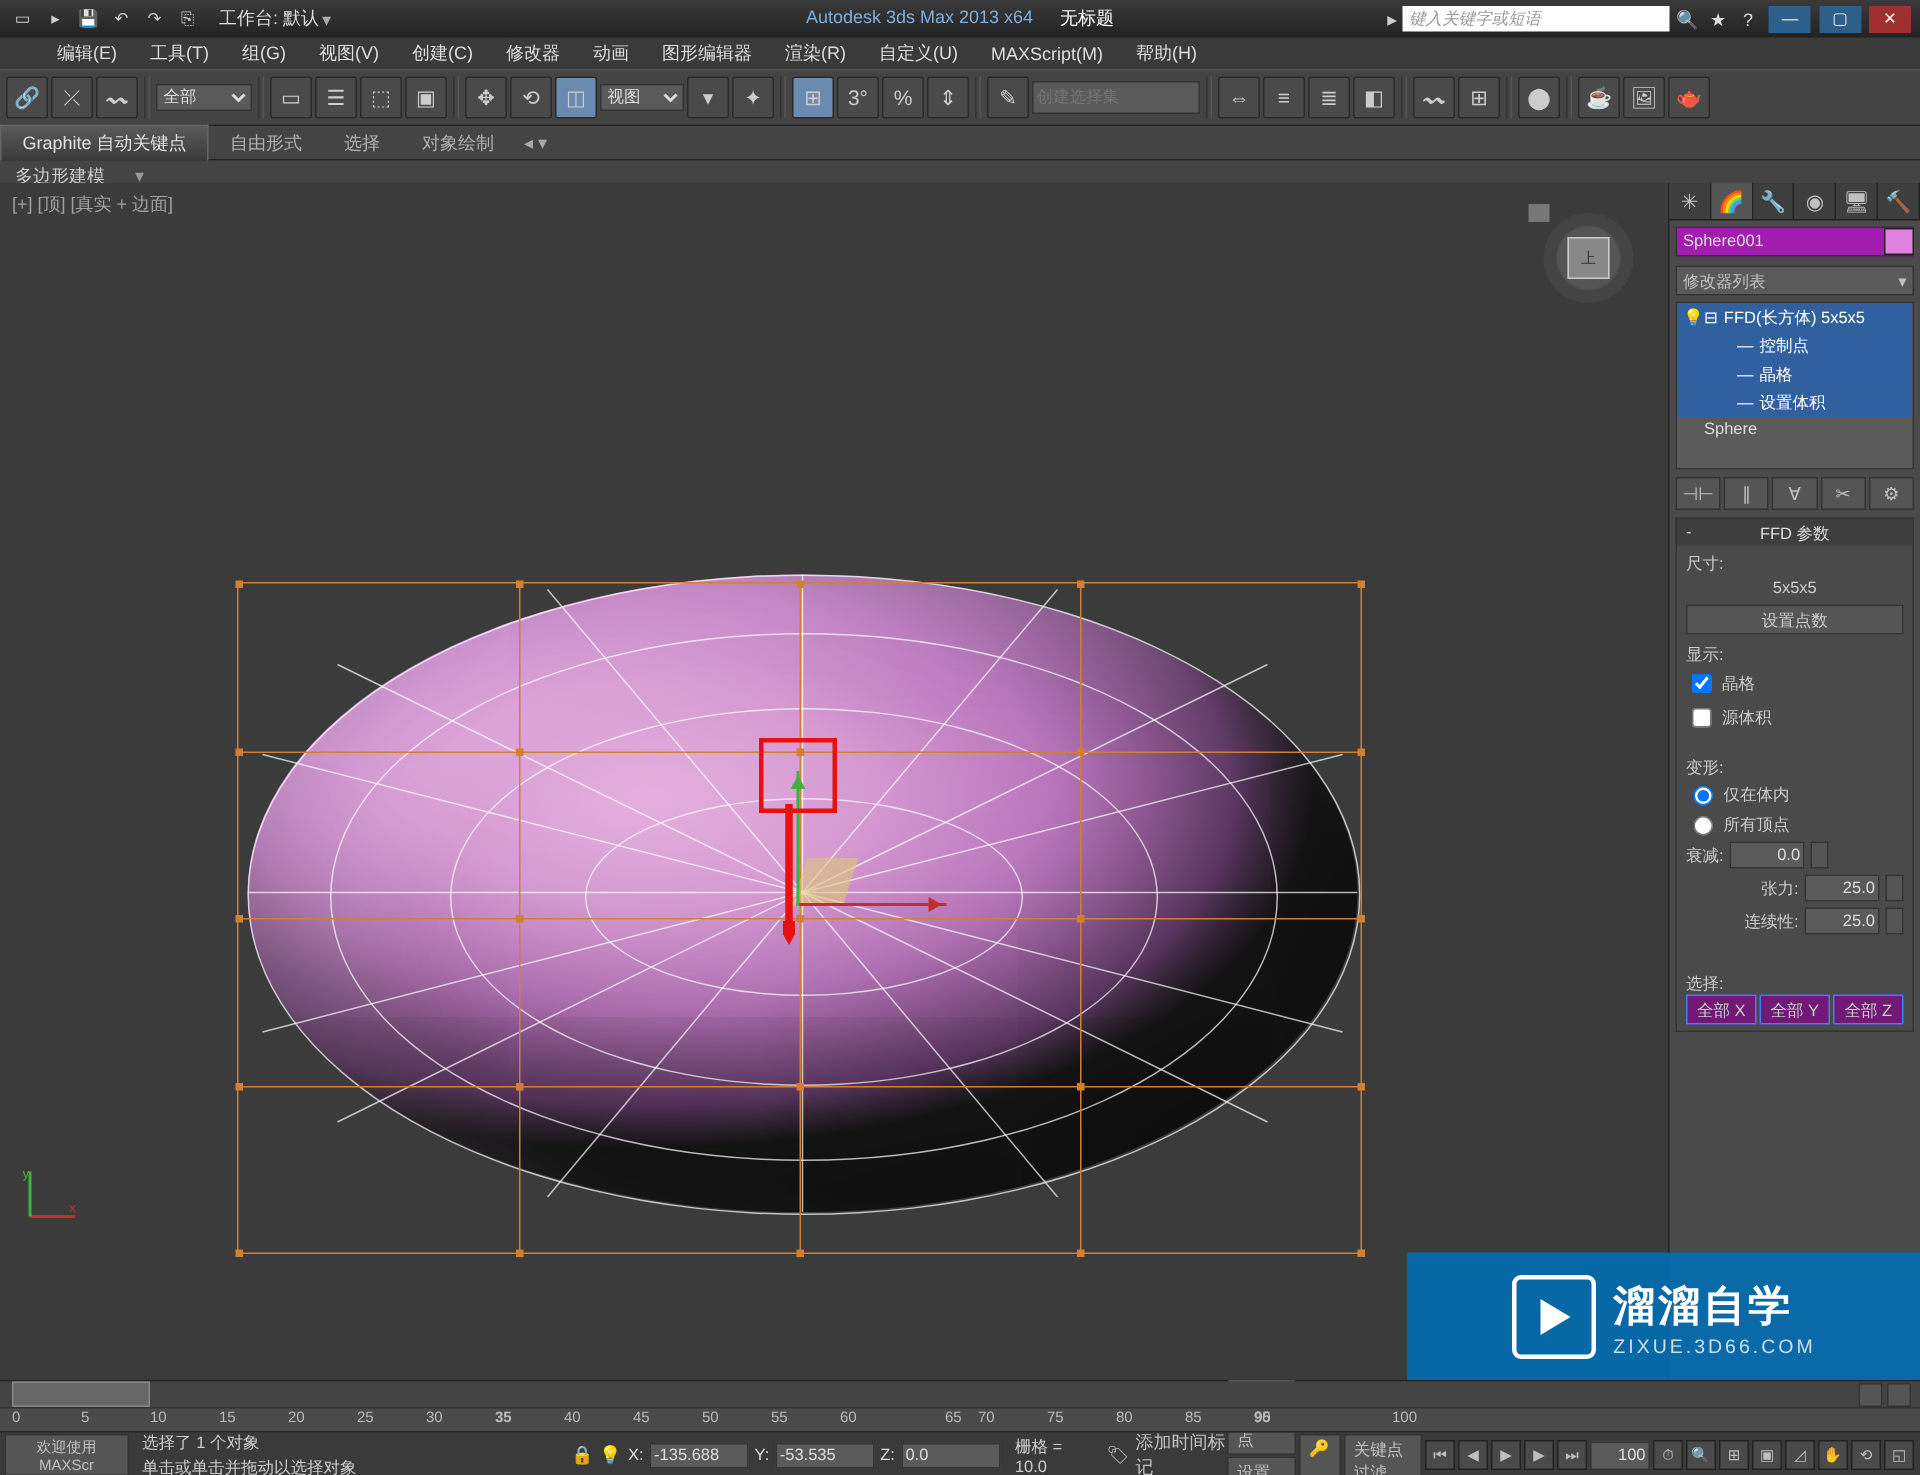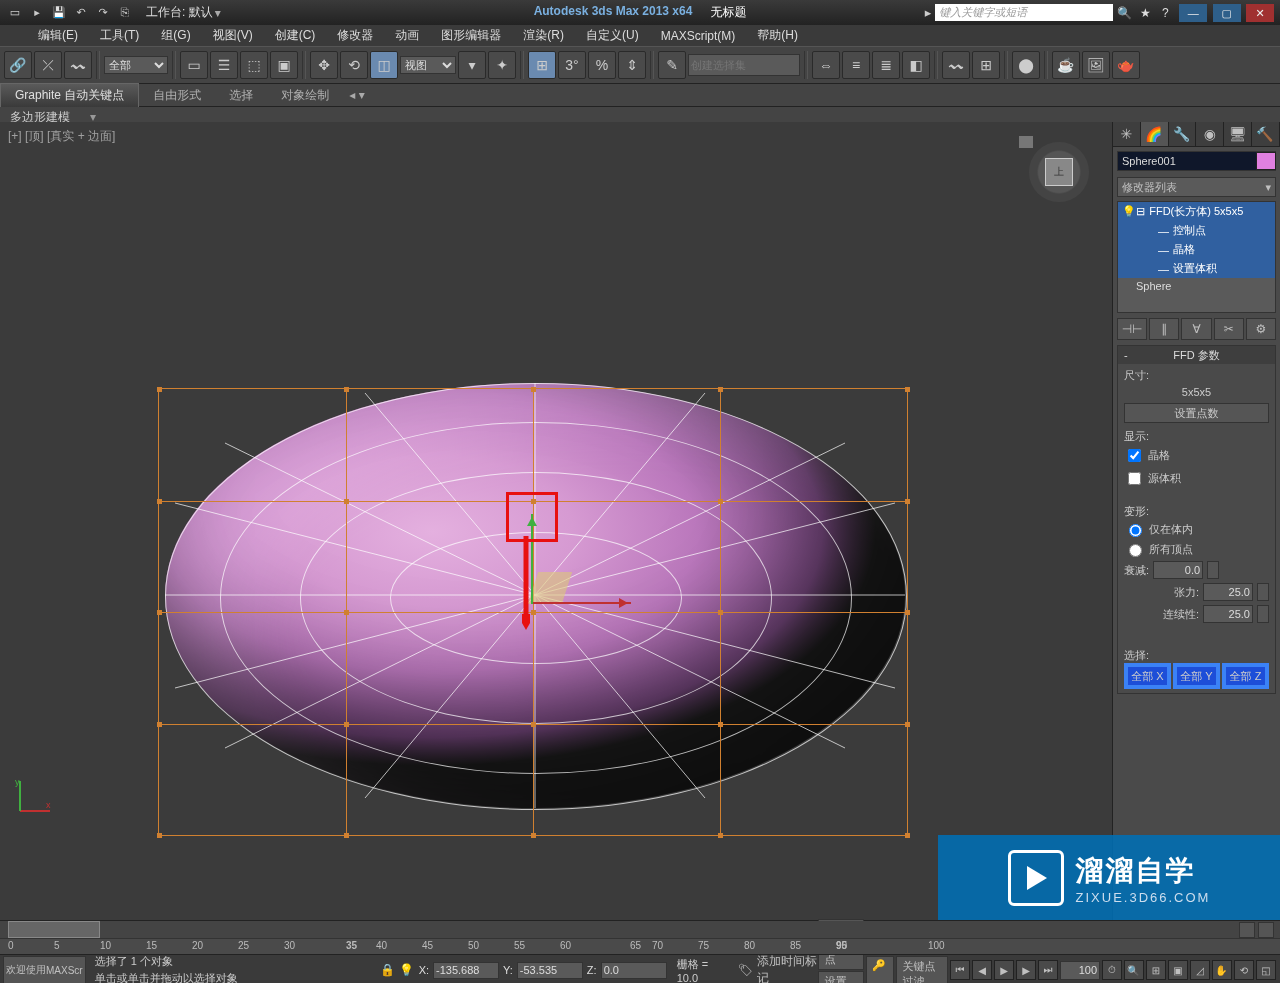--- a/index.html
+++ b/index.html
@@ -1,21 +1,21 @@
 <!DOCTYPE html>
 <html><head>
 <meta charset="utf-8">
 <style>
 html,body{margin:0;padding:0;width:1280px;height:983px;overflow:hidden;background:#333;font-family:"Microsoft YaHei",Tahoma,Arial,sans-serif;font-size:12px;color:#c0c0c0;user-select:none}
 .titlebar{height:25px;background:linear-gradient(#3a3a3a,#222);display:flex;align-items:center;color:#ddd;position:relative}
 .titlebar .qat{display:flex;gap:4px;padding:0 6px;align-items:center}
 .titlebar .qat .b{width:18px;height:18px;display:flex;align-items:center;justify-content:center;color:#ccc;font-size:11px}
 .titlebar .ws{margin-left:6px;color:#ddd}
 .titlebar .center{position:absolute;left:50%;transform:translateX(-50%);display:flex;gap:18px;color:#fff}
-.titlebar .center .prod{color:#7ab0e0;font-weight:bold}
+.titlebar .center .prod{color:#7ab0e0;font-weight:normal}
 .titlebar .right{margin-left:auto;display:flex;align-items:center;gap:4px;padding-right:6px}
 .titlebar .search{width:170px;height:17px;background:#fff;font-size:11px;color:#999;font-style:italic;padding:0 4px;display:flex;align-items:center}
 .titlebar .winbtns span{display:inline-block;width:28px;height:18px;text-align:center;color:#eee;background:#2e5f8a;margin-left:2px;line-height:18px;font-size:11px}
 .menubar{height:21px;background:#3a3a3a;display:flex;align-items:center;padding-left:28px;gap:2px}
 .menubar span{padding:2px 10px;color:#ddd;font-size:12px}
 .maintool{height:36px;background:#444;border-top:1px solid #555;border-bottom:1px solid #222;display:flex;align-items:center;gap:2px;padding:0 4px}
 .maintool .tb{width:26px;height:26px;background:#4a4a4a;border:1px solid #2a2a2a;border-radius:2px;display:flex;align-items:center;justify-content:center;font-size:14px;color:#ccc}
 .maintool .tb.sel{background:#6a8ab0}
 .maintool .sep{width:2px;height:28px;border-left:1px solid #333;border-right:1px solid #555;margin:0 2px}
 .maintool select,.maintool input{background:#5a5a5a;color:#ddd;border:1px solid #333;height:18px;font-size:11px}
@@ -28,49 +28,49 @@
 .workarea{position:absolute;left:0;top:122px;right:167px;bottom:62px;background:#3b3b3b}
 .vplabel{position:absolute;left:8px;top:6px;color:#a0a0a0;font-size:12px}
 .viewcube{position:absolute;right:24px;top:20px;width:60px;height:60px;border-radius:50%;background:radial-gradient(circle,#555 48%,#444 52%);display:flex;align-items:center;justify-content:center}
 .viewcube .cube{width:26px;height:26px;background:#888;border:1px solid #ccc;font-size:10px;color:#333;display:flex;align-items:center;justify-content:center}
 .viewcube .home{position:absolute;left:-10px;top:-6px;width:14px;height:12px;background:#777}
 .axis-gizmo{position:absolute;left:14px;bottom:104px;width:40px;height:40px}
 .cmdpanel{position:absolute;right:0;top:122px;width:167px;bottom:62px;background:#4a4a4a;border-left:1px solid #222;display:flex;flex-direction:column}
 .cmdpanel .cats{height:24px;display:flex;background:#3e3e3e;border-bottom:1px solid #222}
 .cmdpanel .cats .c{flex:1;display:flex;align-items:center;justify-content:center;border-right:1px solid #222;font-size:14px}
 .cmdpanel .cats .c.sel{background:#555}
-.cmdpanel .objname{margin:4px;background:#0f172a;border:1px solid #333;height:18px;display:flex;align-items:center;padding:0 4px;font-size:11px;color:#ddd}
+.cmdpanel .objname{margin:4px;background:#a21caf;border:1px solid #333;height:18px;display:flex;align-items:center;padding:0 4px;font-size:11px;color:#ddd}
 .cmdpanel .color{position:absolute;right:4px;top:30px;width:18px;height:16px;background:#e080e0;border:1px solid #222}
 .cmdpanel .modlist{margin:2px 4px;background:#5a5a5a;border:1px solid #333;height:18px;display:flex;align-items:center;padding:0 4px;font-size:11px;justify-content:space-between}
 .cmdpanel .sets{display:flex;flex-wrap:wrap;padding:2px}
 .cmdpanel .sets .sbtn{width:78px;height:19px;margin:1px;background:#555;border:1px solid #333;border-radius:2px;display:flex;align-items:center;justify-content:center;font-size:11px;color:#ccc}
 .cmdpanel .sets .sbtn.wide{width:160px}
 .cmdpanel .stack{margin:2px 4px;background:#5a5a5a;border:1px solid #333;flex:0 0 110px;font-size:11px;color:#ddd;overflow:hidden}
 .cmdpanel .stack .row{padding:2px 4px;display:flex;align-items:center;gap:4px}
 .cmdpanel .stack .row.sel{background:#3060a0;color:#fff}
 .cmdpanel .stack .row .ind{width:10px;text-align:center;color:#aaa}
 .cmdpanel .stackbtns{display:flex;gap:2px;padding:3px 4px}
 .cmdpanel .stackbtns .b{flex:1;height:20px;background:#555;border:1px solid #333;display:flex;align-items:center;justify-content:center;font-size:12px}
 .cmdpanel .roll{margin:2px 4px;border:1px solid #333;background:#4a4a4a}
 .cmdpanel .roll .hdr{background:#3e3e3e;height:18px;display:flex;align-items:center;justify-content:center;font-size:11px;color:#ddd;position:relative}
 .cmdpanel .roll .hdr .pm{position:absolute;left:6px}
 .cmdpanel .roll .body{padding:4px 6px;font-size:11px;color:#ccc}
 .cmdpanel .roll .body .line{display:flex;align-items:center;gap:4px;padding:2px 0}
 .cmdpanel .roll .btn{background:#555;border:1px solid #333;height:18px;display:flex;align-items:center;justify-content:center;margin:2px 0}
 .cmdpanel .roll input[type=text]{width:44px;background:#5a5a5a;border:1px solid #333;color:#ddd;height:14px;font-size:11px;text-align:right;padding-right:2px}
 .cmdpanel .spin{width:10px;height:16px;background:#555;border:1px solid #333}
 .cmdpanel .trio{display:flex;gap:2px}
-.cmdpanel .trio .b3{flex:1;height:18px;background:#1d4ed8;border:4px solid #3b82f6;display:flex;align-items:center;justify-content:center}
+.cmdpanel .trio .b3{flex:1;height:18px;background:#701a75;border:1px solid #3b82f6;display:flex;align-items:center;justify-content:center}
 .timeline{position:absolute;left:0;right:0;bottom:0;height:62px;background:#3a3a3a;border-top:1px solid #222}
 .timeline .slider{height:17px;background:#444;display:flex;align-items:center;position:relative}
 .timeline .slider .thumb{width:90px;height:15px;background:#666;border:1px solid #888;margin-left:8px}
 .timeline .ruler{height:15px;background:#4a4a4a;border-top:1px solid #333;border-bottom:1px solid #222;position:relative;font-size:10px;color:#bbb}
 .timeline .ruler span{position:absolute;top:1px}
 .timeline .status{height:30px;display:flex;align-items:center;background:#3a3a3a}
-.timeline .status .prompt{width:92px;background:#555;border:1px solid #333;height:26px;margin:1px 3px;display:flex;flex-direction:row;justify-content:center;align-items:center;font-size:10px}
+.timeline .status .prompt{width:92px;background:#555;border:1px solid #333;height:26px;margin:1px 3px;display:flex;flex-direction:column;justify-content:center;align-items:center;font-size:10px}
 .timeline .status .msg{flex:0 0 280px;display:flex;flex-direction:column;justify-content:center;padding:0 6px;font-size:11px;color:#ccc;gap:2px}
 .timeline .status .coords{display:flex;align-items:center;gap:4px;font-size:11px}
 .timeline .status .coords .lbl{color:#ddd}
 .timeline .status .coords input{width:60px;background:#5a5a5a;border:1px solid #333;color:#ddd;height:15px;font-size:11px;padding:0 2px}
 .timeline .status .grid{margin-left:10px;color:#ccc;font-size:11px}
 .timeline .status .keybtns{margin-left:auto;display:flex;gap:2px;align-items:center;font-size:11px;padding-right:4px}
 .timeline .status .kb{padding:2px 6px;background:#555;border:1px solid #333}
 .timeline .status .nav{display:flex;gap:2px}
 .timeline .status .nav .n{width:18px;height:18px;background:#4a4a4a;border:1px solid #222;display:flex;align-items:center;justify-content:center;font-size:10px}
 .watermark{position:absolute;right:0;bottom:62px;width:342px;height:86px;background:rgba(0,110,180,0.88);display:flex;align-items:center;justify-content:center;color:#fff}
@@ -400,21 +400,21 @@
     </div>
   </div>
   <div class="ruler">
       <span style="left: 8px;">0</span>
       <span style="left: 54px;">5</span>
       <span style="left: 100px;">10</span>
       <span style="left: 146px;">15</span>
       <span style="left: 192px;">20</span>
       <span style="left: 238px;">25</span>
       <span style="left: 284px;">30</span>
-      <span style="left: 346px; font-weight: bold;">35</span>
+      <span style="left: 330px; font-weight: bold;">35</span>
       <span style="left: 376px;">40</span>
       <span style="left: 422px; text-align: center;">45</span>
       <span style="left: 468px;">50</span>
       <span style="left: 514px;">55</span>
       <span style="left: 560px;">60</span>
       <span style="left: 606px; margin-left: 24px;">65</span>
       <span style="left: 652px;">70</span>
       <span style="left: 698px;">75</span>
       <span style="left: 744px;">80</span>
       <span style="left: 790px;">85</span>

